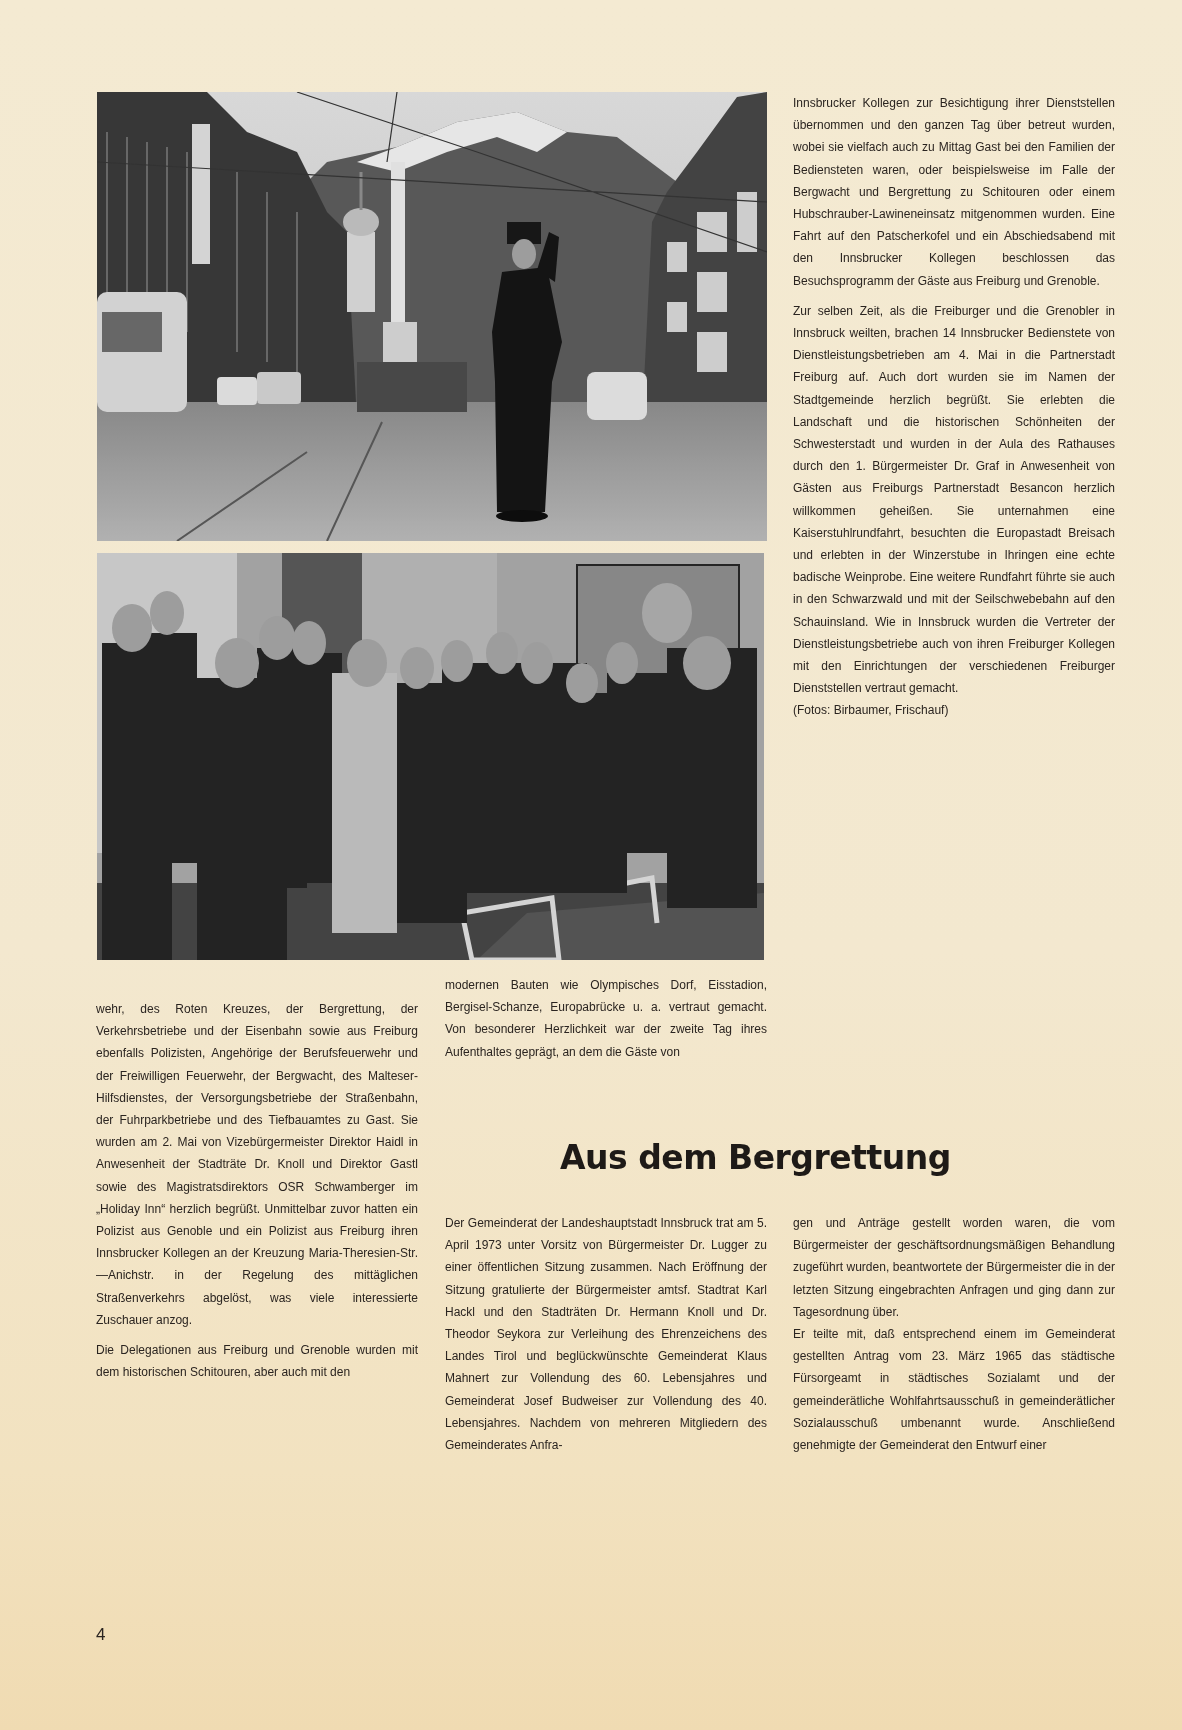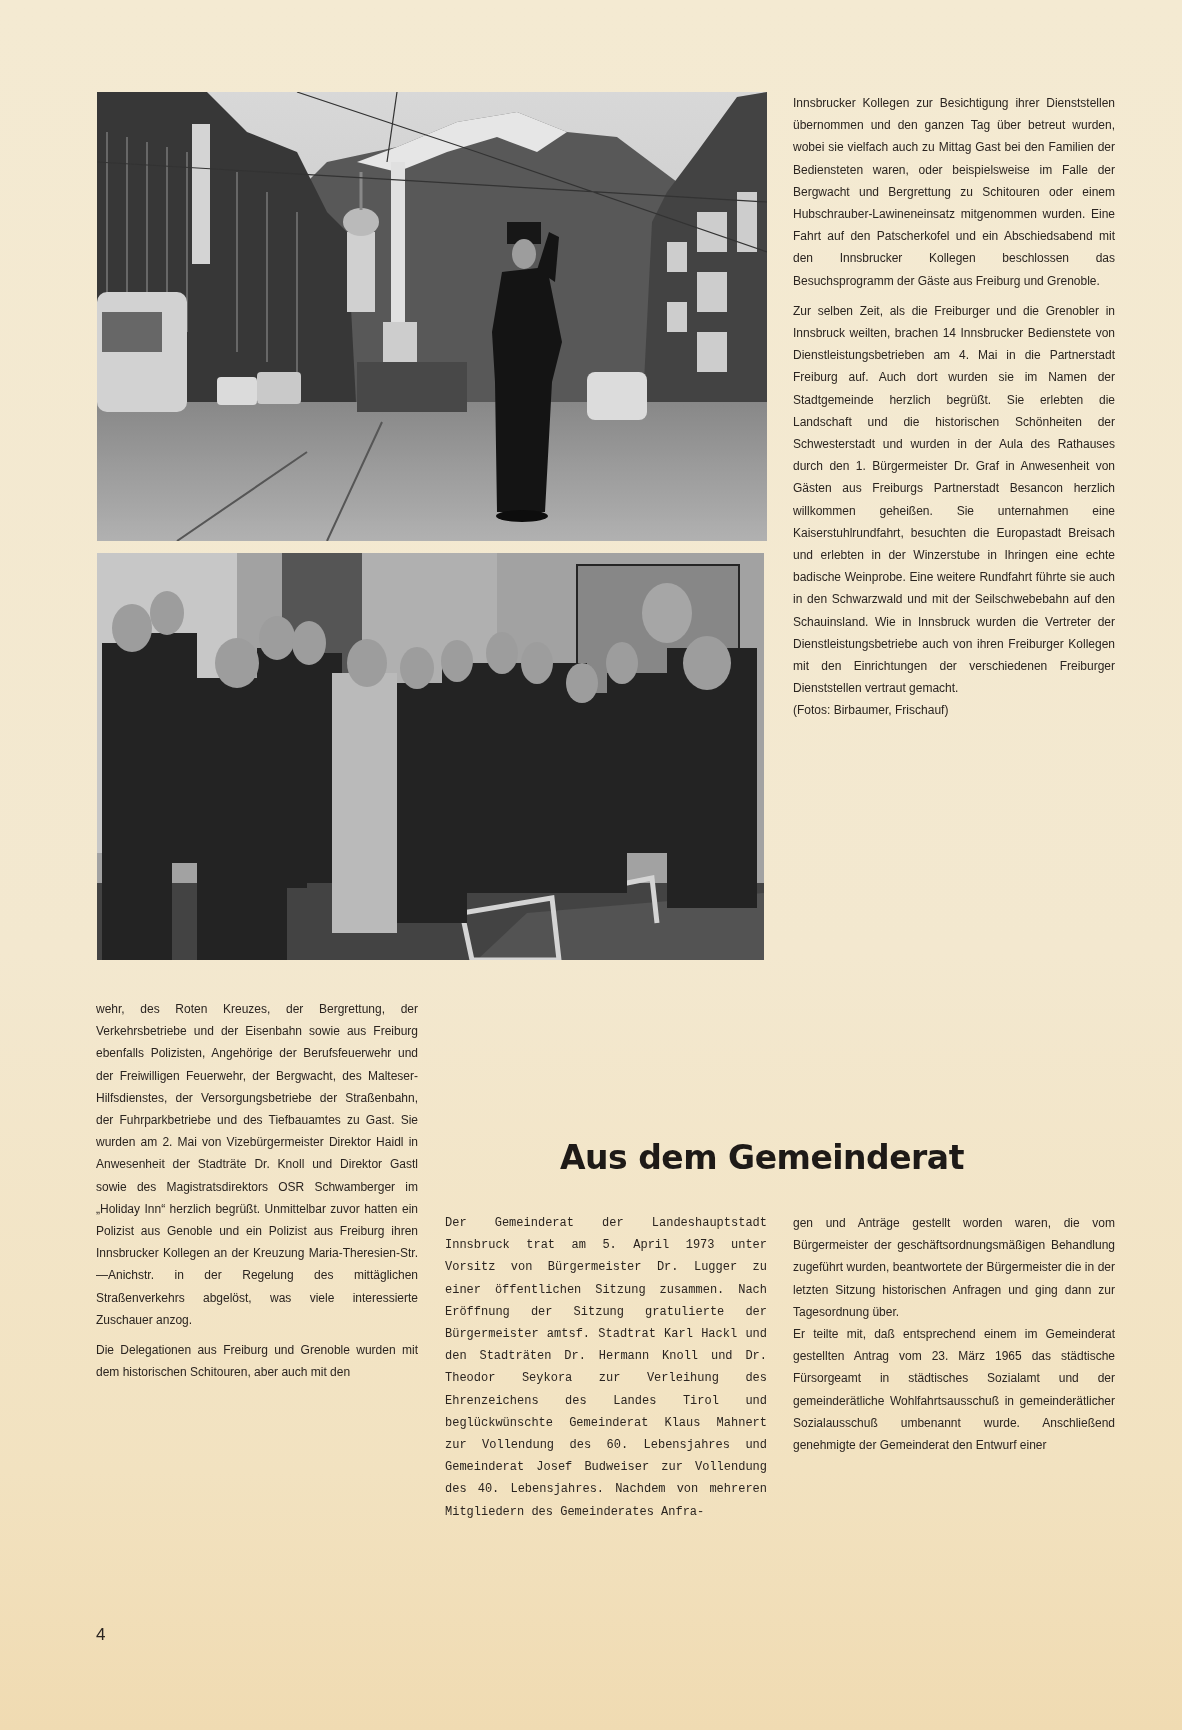--- a/index.html
+++ b/index.html
@@ -22,21 +22,21 @@
       position: absolute; width: 322px;
       font-size: 12px; line-height: 22.2px;
       text-align: justify; hyphens: manual;
     }
     .col p { margin: 0; }
     .col p + p.gap { margin-top: 8px; }
     .col p.nogap { margin-top: 0; }
     #col-left { left: 96px; top: 998px; }
     #col-mid-top { left: 445px; top: 974px; }
     #col-right-top { left: 793px; top: 92px; }
-    #col-mid-bottom { left: 445px; top: 1212px; font-family: Liberation Mono, monospace; }
+    #col-mid-bottom { left: 445px; top: 1212px; }
     #col-right-bottom { left: 793px; top: 1212px; }
     .credit { margin-top: 0; }
 
     .section-heading {
       position: absolute; left: 560px; top: 1138px; width: 440px;
       font-family: "DejaVu Sans", sans-serif; font-weight: bold;
       font-size: 33px; letter-spacing: -0.5px; color: #1e1a17; white-space: nowrap;
     }
     .page-number {
       position: absolute; left: 96px; top: 1625px; font-size: 17px;
@@ -167,25 +167,28 @@
     <p>Innsbrucker Kollegen zur Besichtigung ihrer Dienststellen übernommen und den ganzen Tag über betreut wurden, wobei sie vielfach auch zu Mittag Gast bei den Familien der Bediensteten waren, oder beispielsweise im Falle der Bergwacht und Bergrettung zu Schitouren oder einem Hubschrauber-Lawineneinsatz mitgenommen wurden. Eine Fahrt auf den Patscherkofel und ein Abschiedsabend mit den Innsbrucker Kollegen beschlossen das Besuchsprogramm der Gäste aus Freiburg und Grenoble.</p>
     <p class="gap">Zur selben Zeit, als die Freiburger und die Grenobler in Innsbruck weilten, brachen 14 Innsbrucker Bedienstete von Dienstleistungsbetrieben am 4. Mai in die Partnerstadt Freiburg auf. Auch dort wurden sie im Namen der Stadtgemeinde herzlich begrüßt. Sie erlebten die Landschaft und die historischen Schönheiten der Schwesterstadt und wurden in der Aula des Rathauses durch den 1. Bürgermeister Dr. Graf in Anwesenheit von Gästen aus Freiburgs Partnerstadt Besancon herzlich willkommen geheißen. Sie unternahmen eine Kaiserstuhlrundfahrt, besuchten die Europastadt Breisach und erlebten in der Winzerstube in Ihringen eine echte badische Weinprobe. Eine weitere Rundfahrt führte sie auch in den Schwarzwald und mit der Seilschwebebahn auf den Schauinsland. Wie in Innsbruck wurden die Vertreter der Dienstleistungsbetriebe auch von ihren Freiburger Kollegen mit den Einrichtungen der verschiedenen Freiburger Dienststellen vertraut gemacht.</p>
     <p class="credit">(Fotos: Birbaumer, Frischauf)</p>
   </div>
 
   <div class="col" id="col-left">
     <p>wehr, des Roten Kreuzes, der Bergrettung, der Verkehrsbetriebe und der Eisenbahn sowie aus Freiburg ebenfalls Polizisten, Angehörige der Berufsfeuerwehr und der Freiwilligen Feuerwehr, der Bergwacht, des Malteser-Hilfsdienstes, der Versorgungsbetriebe der Straßenbahn, der Fuhrparkbetriebe und des Tiefbauamtes zu Gast. Sie wurden am 2. Mai von Vizebürgermeister Direktor Haidl in Anwesenheit der Stadträte Dr. Knoll und Direktor Gastl sowie des Magistratsdirektors OSR Schwamberger im „Holiday Inn“ herzlich begrüßt. Unmittelbar zuvor hatten ein Polizist aus Genoble und ein Polizist aus Freiburg ihren Innsbrucker Kollegen an der Kreuzung Maria-Theresien-Str.—Anichstr. in der Regelung des mittäglichen Straßenverkehrs abgelöst, was viele interessierte Zuschauer anzog.</p>
     <p class="gap">Die Delegationen aus Freiburg und Grenoble wurden mit dem historischen Schitouren, aber auch mit den</p>
   </div>
 
+  <div class="col" id="col-mid-top">
+    <p>modernen Bauten wie Olympisches Dorf, Eisstadion, Bergisel-Schanze, Europabrücke u. a. vertraut gemacht. Von besonderer Herzlichkeit war der zweite Tag ihres Aufenthaltes geprägt, an dem die Gäste von</p>
+  </div>
 
-  <div class="section-heading">Aus dem Gemeinderat</div>
+  <div class="section-heading">Aus dem Bergrettung</div>
 
   <div class="col" id="col-mid-bottom">
     <p>Der Gemeinderat der Landeshauptstadt Innsbruck trat am 5. April 1973 unter Vorsitz von Bürgermeister Dr. Lugger zu einer öffentlichen Sitzung zusammen. Nach Eröffnung der Sitzung gratulierte der Bürgermeister amtsf. Stadtrat Karl Hackl und den Stadträten Dr. Hermann Knoll und Dr. Theodor Seykora zur Verleihung des Ehrenzeichens des Landes Tirol und beglückwünschte Gemeinderat Klaus Mahnert zur Vollendung des 60. Lebensjahres und Gemeinderat Josef Budweiser zur Vollendung des 40. Lebensjahres. Nachdem von mehreren Mitgliedern des Gemeinderates Anfra-</p>
   </div>
   <div class="col" id="col-right-bottom">
-    <p>gen und Anträge gestellt worden waren, die vom Bürgermeister der geschäftsordnungsmäßigen Behandlung zugeführt wurden, beantwortete der Bürgermeister die in der letzten Sitzung historischen Anfragen und ging dann zur Tagesordnung über.</p>
+    <p>gen und Anträge gestellt worden waren, die vom Bürgermeister der geschäftsordnungsmäßigen Behandlung zugeführt wurden, beantwortete der Bürgermeister die in der letzten Sitzung eingebrachten Anfragen und ging dann zur Tagesordnung über.</p>
     <p class="nogap">Er teilte mit, daß entsprechend einem im Gemeinderat gestellten Antrag vom 23. März 1965 das städtische Fürsorgeamt in städtisches Sozialamt und der gemeinderätliche Wohlfahrtsausschuß in gemeinderätlicher Sozialausschuß umbenannt wurde. Anschließend genehmigte der Gemeinderat den Entwurf einer</p>
   </div>
 
   <div class="page-number">4</div>
 </div>
 
 </body></html>

